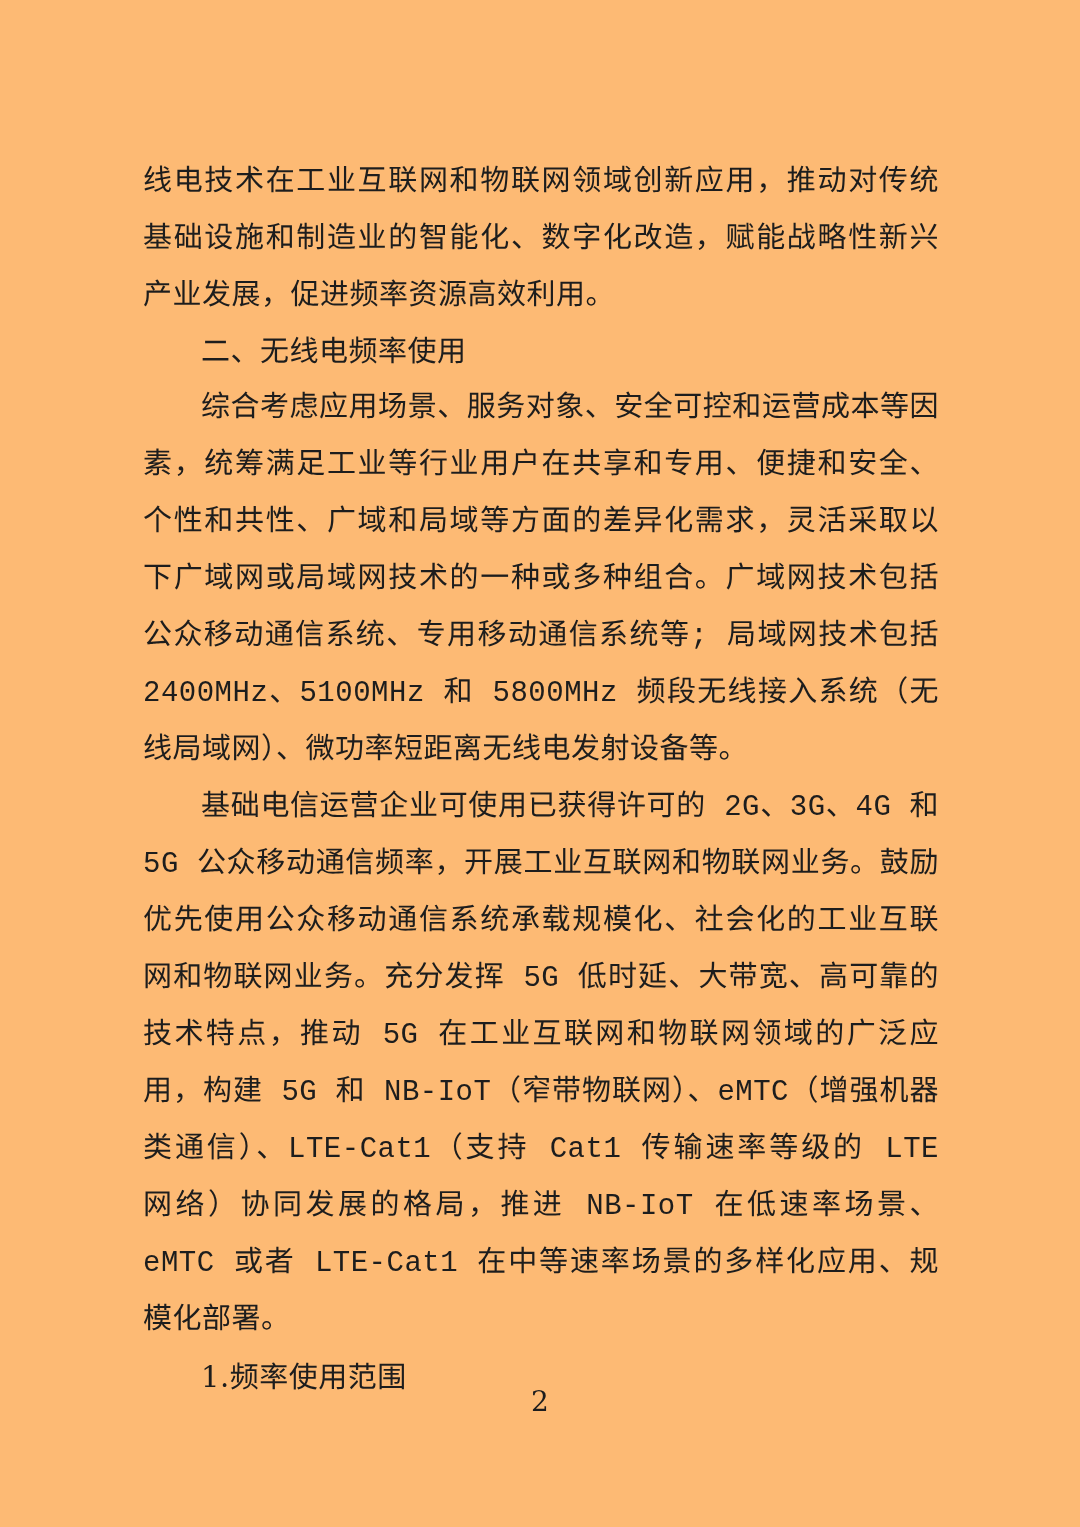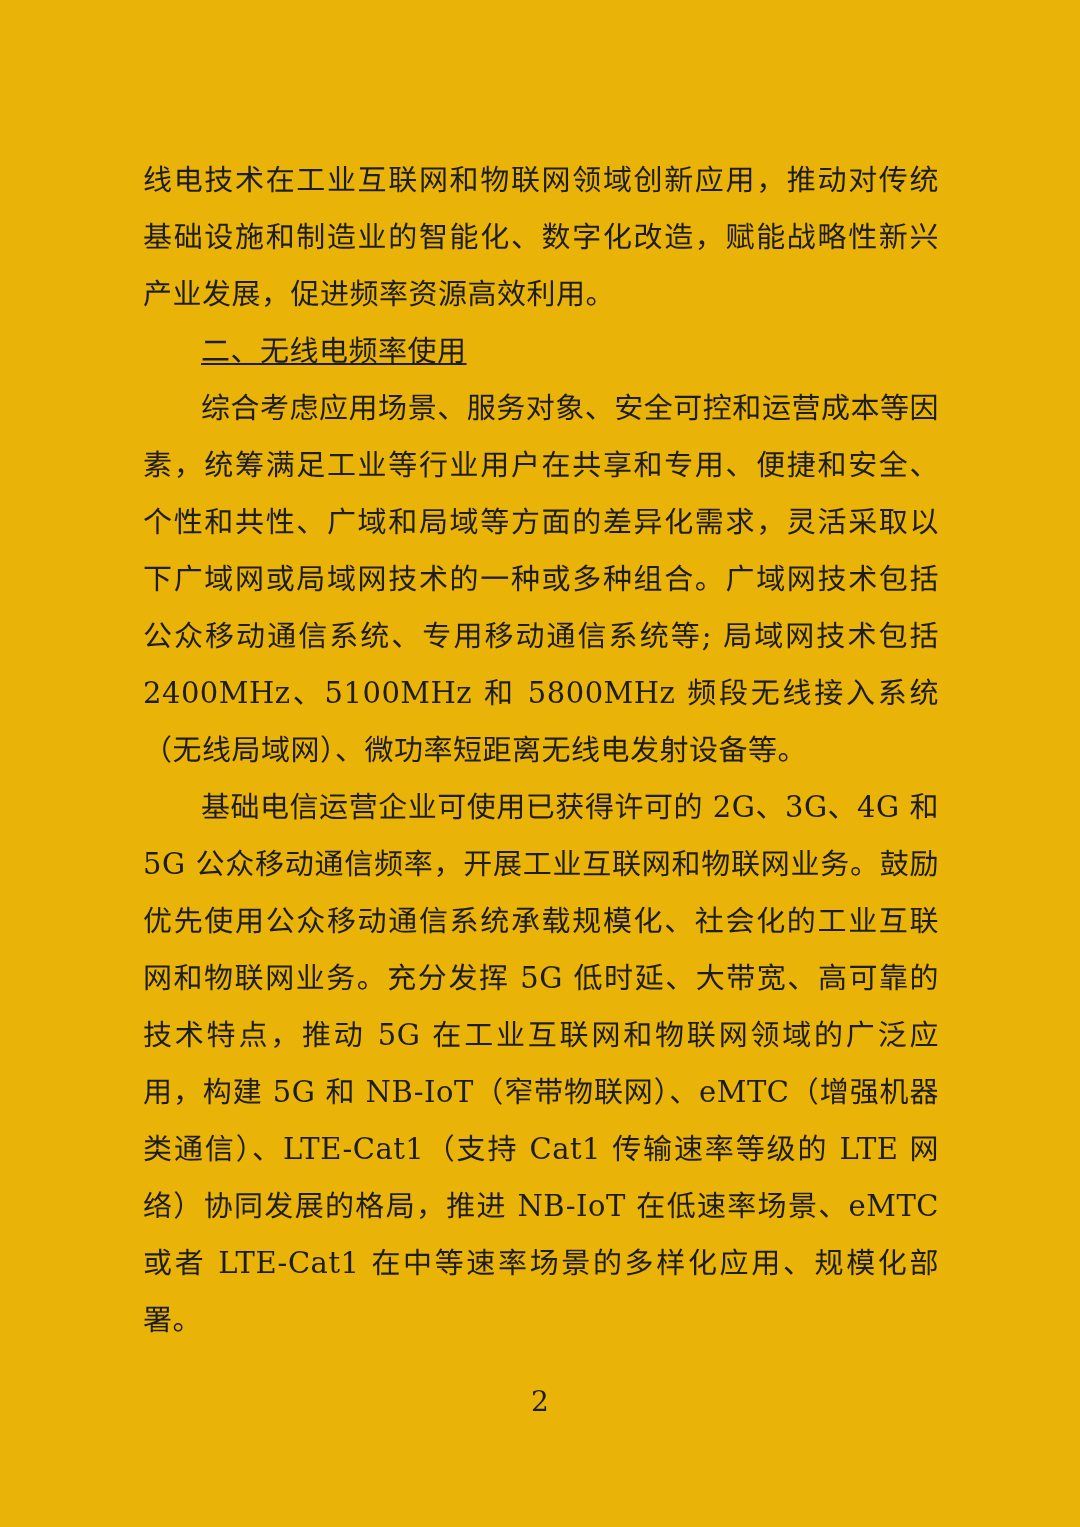--- a/index.html
+++ b/index.html
@@ -1,48 +1,47 @@
 <!DOCTYPE html>
 <html lang="zh-CN"><head>
 <meta charset="utf-8">
 <style>
   html, body { margin: 0; padding: 0; }
   body { background: #ffffff; }
   .page {
     position: relative;
     width: 1080px;
     height: 1527px;
-    background: #eab308;
+    background: #fdba74;
     overflow: hidden;
     font-family: "DejaVu Serif", serif;
   }
   .text-block {
     position: absolute;
     left: 143px;
     top: 152px;
     width: 796px;
     color: #1d1d1d;
     font-size: 29px;
     line-height: 57px;
     text-align: justify;
     letter-spacing: 0.5px;
   }
   .text-block p, .text-block h2, .text-block h3, .text-block h4 {
     margin: 0;
     padding: 0;
     font-size: 29px;
     font-weight: normal;
   }
-  .indent { text-indent: 2em; }
+  .indent { text-indent: 2em; font-family: Liberation Mono, monospace; }
   .heading-heiti {
     font-family: "DejaVu Sans", sans-serif;
     font-weight: 700;
     text-indent: 2em;
     text-align: left;
-    text-decoration: underline;
   }
   .heading-kaiti {
     font-weight: 700;
     text-indent: 2em;
     text-align: left;
   }
   .heading-item {
     font-weight: 700;
     text-indent: 2em;
     text-align: left;
@@ -61,15 +60,16 @@
 </style>
 </head>
 <body>
 
 <div class="page">
   <div class="text-block">
     <p>线电技术在工业互联网和物联网领域创新应用，推动对传统基础设施和制造业的智能化、数字化改造，赋能战略性新兴产业发展，促进频率资源高效利用。</p>
     <h2 class="heading-heiti">二、无线电频率使用</h2>
     <p class="indent">综合考虑应用场景、服务对象、安全可控和运营成本等因素，统筹满足工业等行业用户在共享和专用、便捷和安全、个性和共性、广域和局域等方面的差异化需求，灵活采取以下广域网或局域网技术的一种或多种组合。广域网技术包括公众移动通信系统、专用移动通信系统等; 局域网技术包括 2400MHz、5100MHz 和 5800MHz 频段无线接入系统（无线局域网）、微功率短距离无线电发射设备等。</p>
     <p class="indent">基础电信运营企业可使用已获得许可的 2G、3G、4G 和 5G 公众移动通信频率，开展工业互联网和物联网业务。鼓励优先使用公众移动通信系统承载规模化、社会化的工业互联网和物联网业务。充分发挥 5G 低时延、大带宽、高可靠的技术特点，推动 5G 在工业互联网和物联网领域的广泛应用，构建 5G 和 NB-IoT（窄带物联网）、eMTC（增强机器类通信）、LTE-Cat1（支持 Cat1 传输速率等级的 LTE 网络）协同发展的格局，推进 NB-IoT 在低速率场景、eMTC 或者 LTE-Cat1 在中等速率场景的多样化应用、规模化部署。</p>
+    <h4 class="heading-item">1.频率使用范围</h4>
   </div>
   <div class="page-number">2</div>
 </div>
 
 </body></html>

